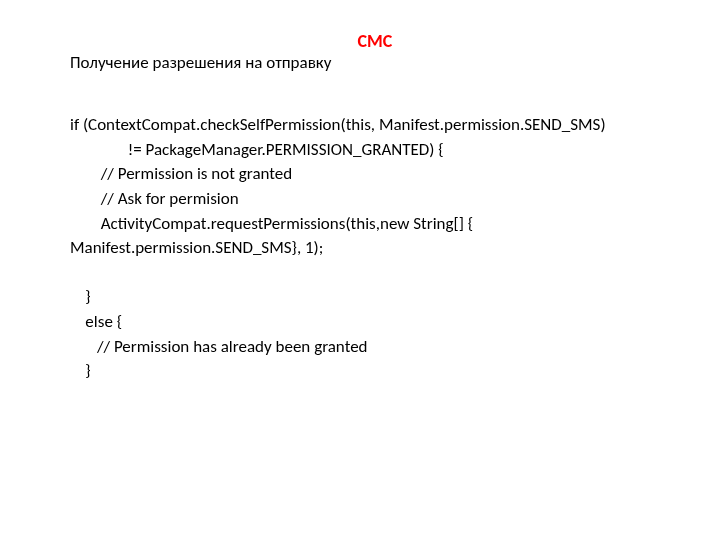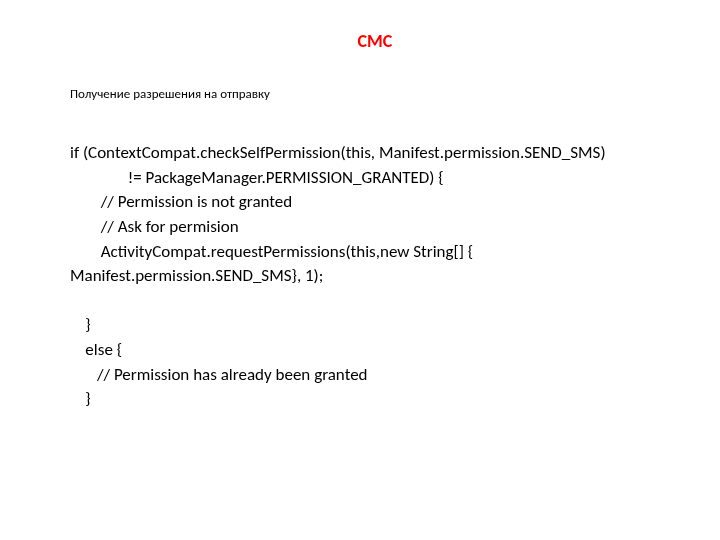--- a/index.html
+++ b/index.html
@@ -8,26 +8,25 @@
       height: 540px;
       background: #fff;
       font-family: Calibri, Arial, sans-serif;
       padding: 30px 70px;
     }
     .title {
       color: #ff0000;
       font-weight: bold;
       font-size: 18px;
       text-align: center;
-      margin-bottom: 34px;
       margin-left: 30px;
     }
     .subtitle {
       color: #000;
-      font-size: 13px;
+      font-size: 17px;
     }
     .code-block {
       font-family: Calibri, Arial, sans-serif;
       font-size: 17px;
       color: #000;
       white-space: pre;
       line-height: 1.45;
       margin-top: 40px;
     }
   </style>

